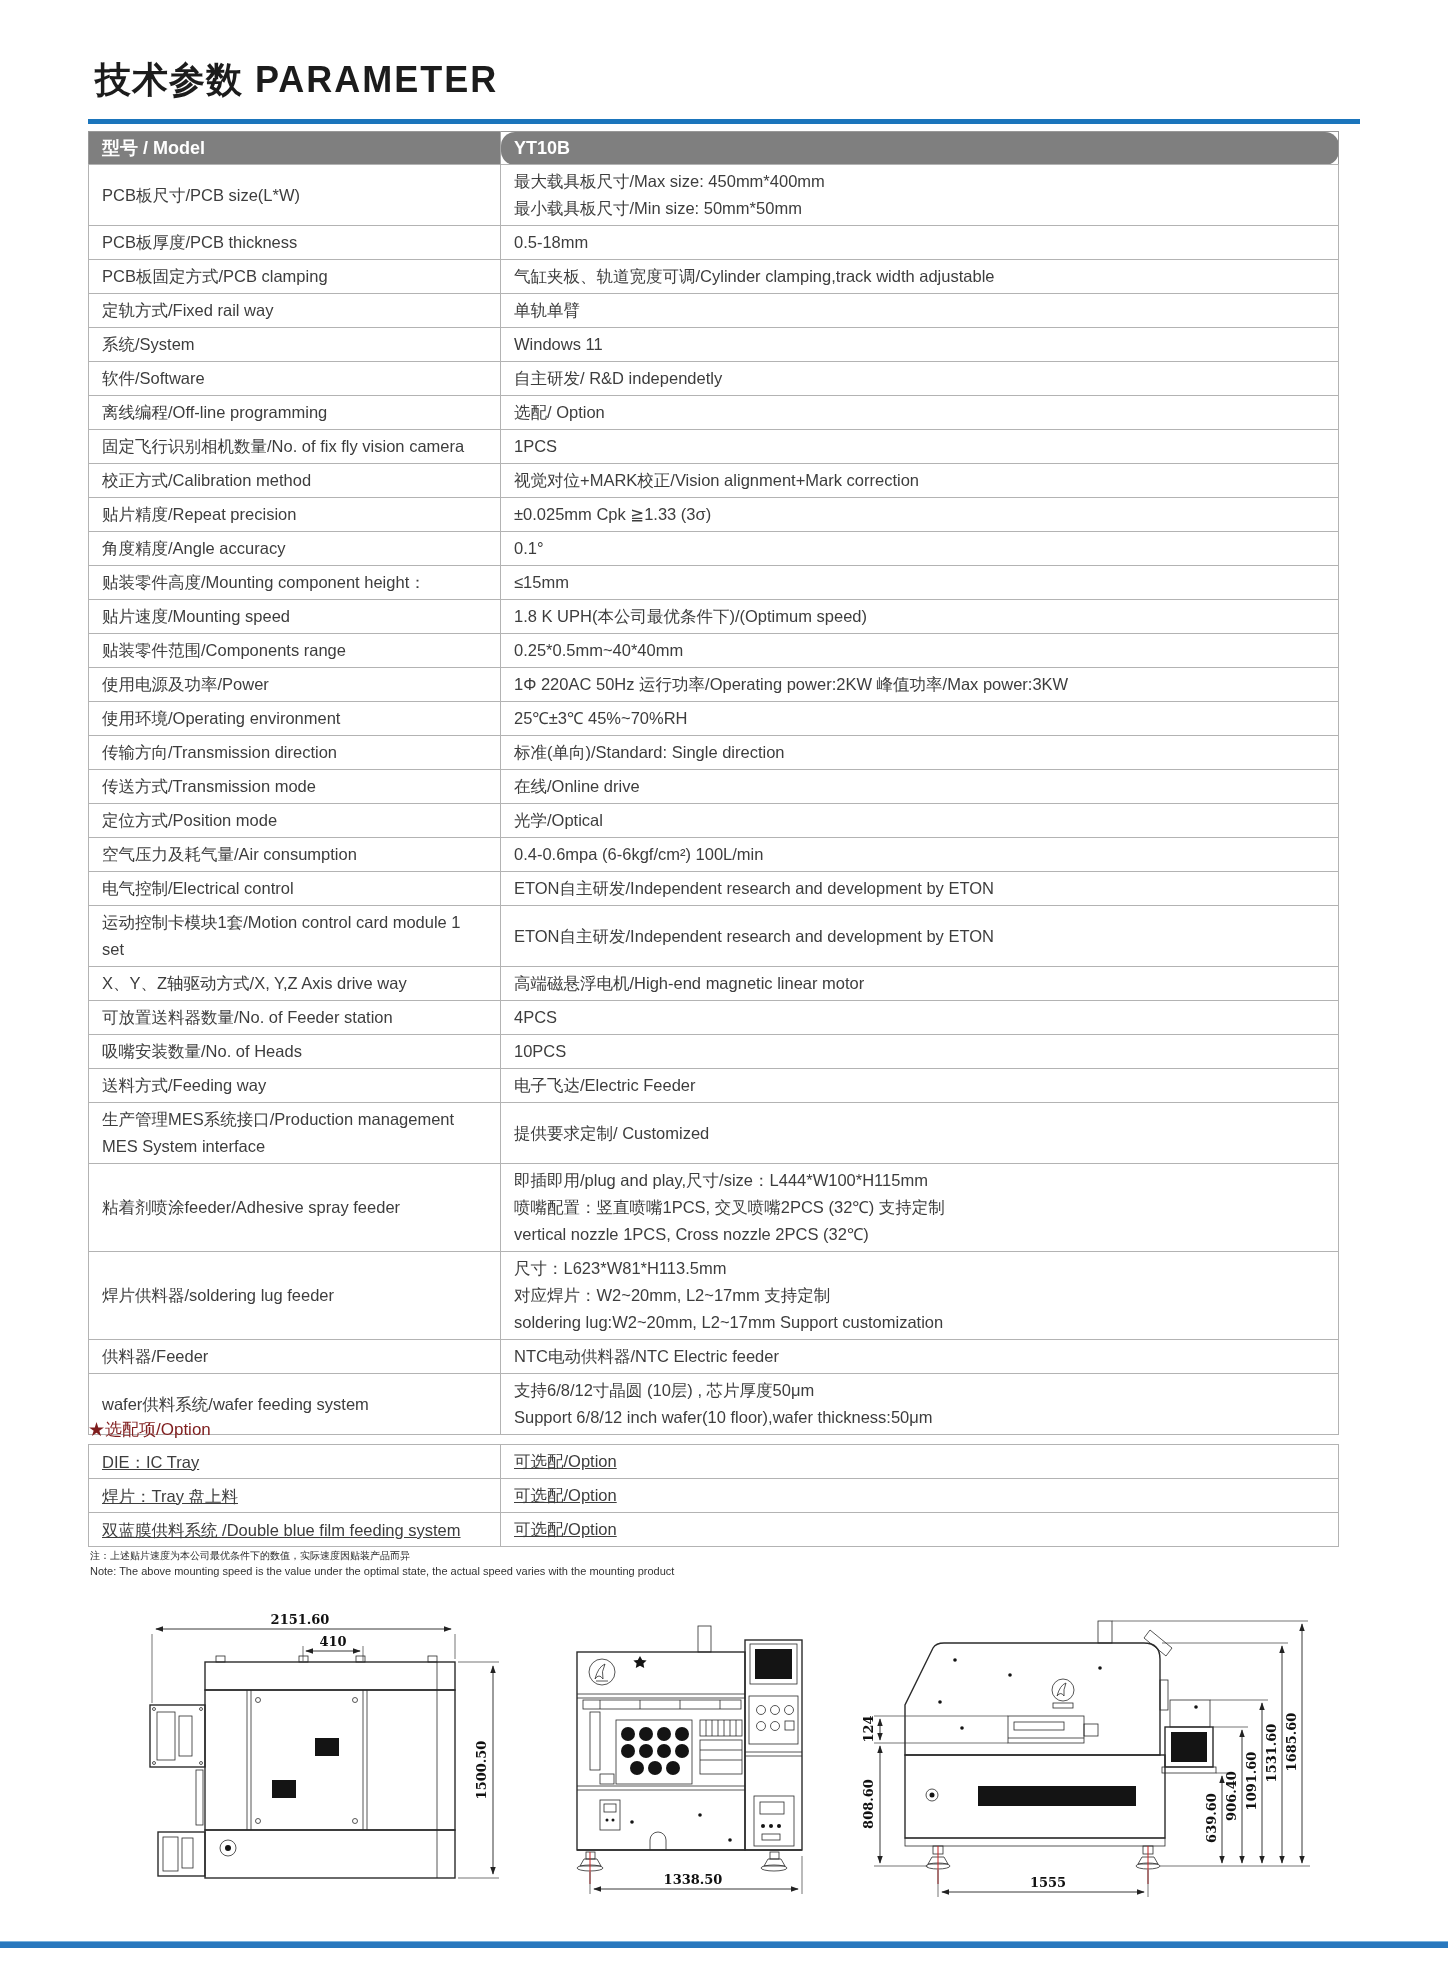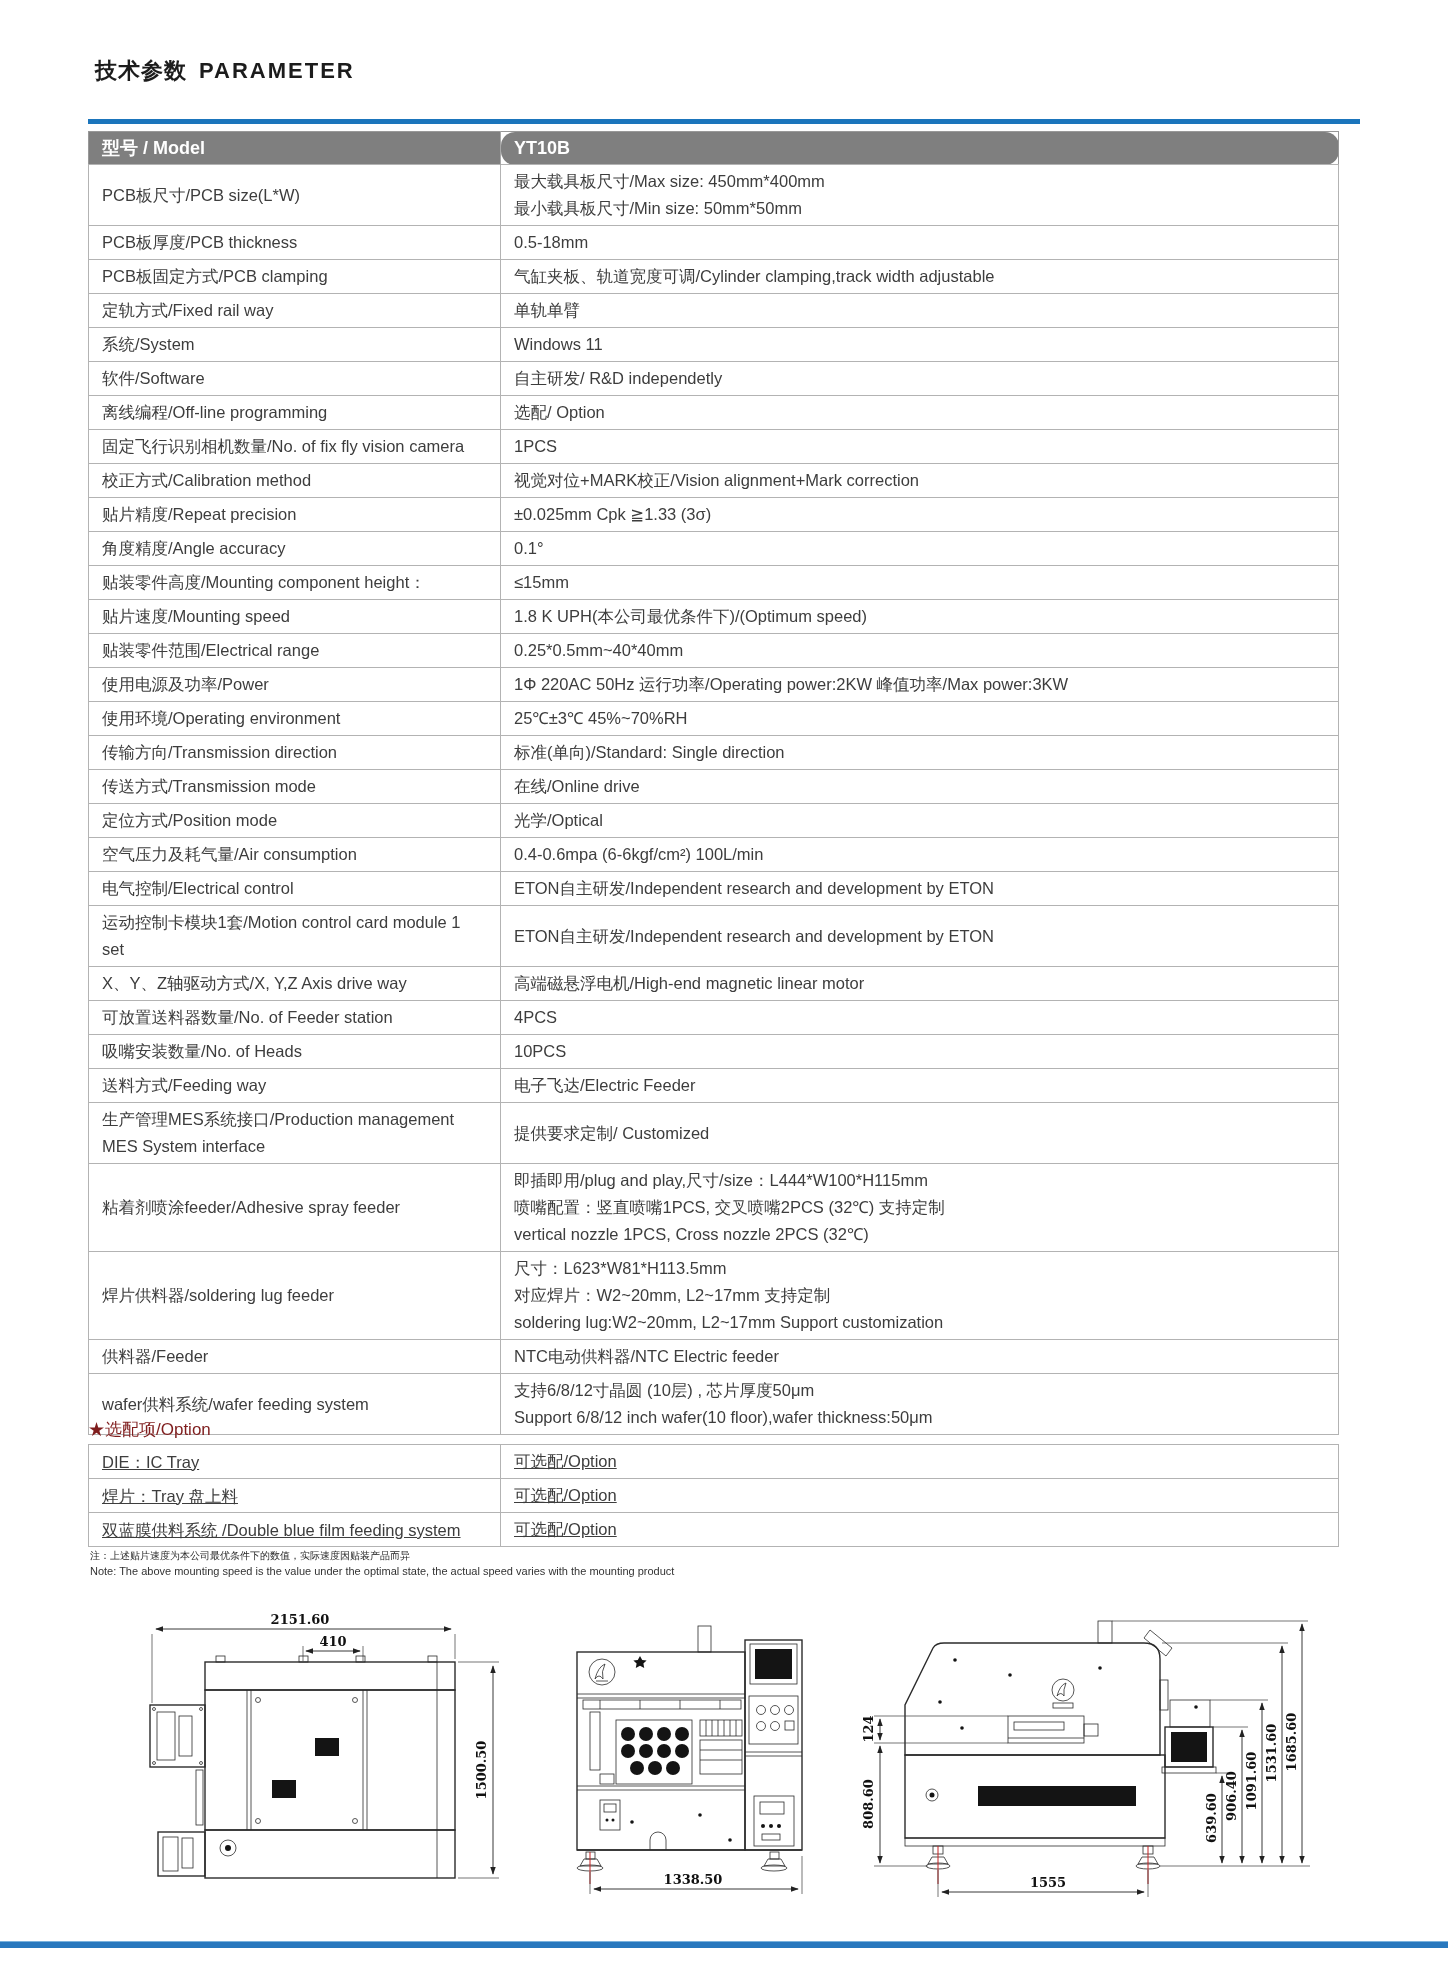--- a/index.html
+++ b/index.html
@@ -3,21 +3,21 @@
 <meta charset="utf-8">
 <style>
   html,body { margin:0; padding:0; }
   body {
     width:1448px; height:1980px; position:relative; background:#ffffff;
     font-family:"Liberation Sans", sans-serif; color:#3d3d3d;
     overflow:hidden;
   }
   .page-title {
     position:absolute; left:95px; top:56px;
-    font-size:22px; font-weight:bold; color:#1c1c1c; letter-spacing:1px;
+    font-size:36px; font-weight:bold; color:#1c1c1c; letter-spacing:1px;
     white-space:nowrap;
   }
   .page-title .en { margin-left:12px; letter-spacing:2px; }
   .rule-top {
     position:absolute; left:88px; top:119px; width:1272px; height:5px;
     background:#1b75bc;
   }
   .spec-wrap { position:absolute; left:88px; top:131px; width:1250px; }
   table { border-collapse:collapse; width:100%; table-layout:fixed;padding-left:16px; }
   table.spec { border:1px solid #989898; }
@@ -149,21 +149,21 @@
             <div class="vline">≤15mm</div>
           </td>
         </tr>
         <tr>
           <td>贴片速度/Mounting speed</td>
           <td>
             <div class="vline">1.8 K UPH(本公司最优条件下)/(Optimum speed)</div>
           </td>
         </tr>
         <tr>
-          <td>贴装零件范围/Electrical range</td>
+          <td>贴装零件范围/Components range</td>
           <td>
             <div class="vline">0.25*0.5mm~40*40mm</div>
           </td>
         </tr>
         <tr>
           <td>使用电源及功率/Power</td>
           <td>
             <div class="vline">1Φ 220AC  50Hz 运行功率/Operating power:2KW 峰值功率/Max power:3KW</div>
           </td>
         </tr>

